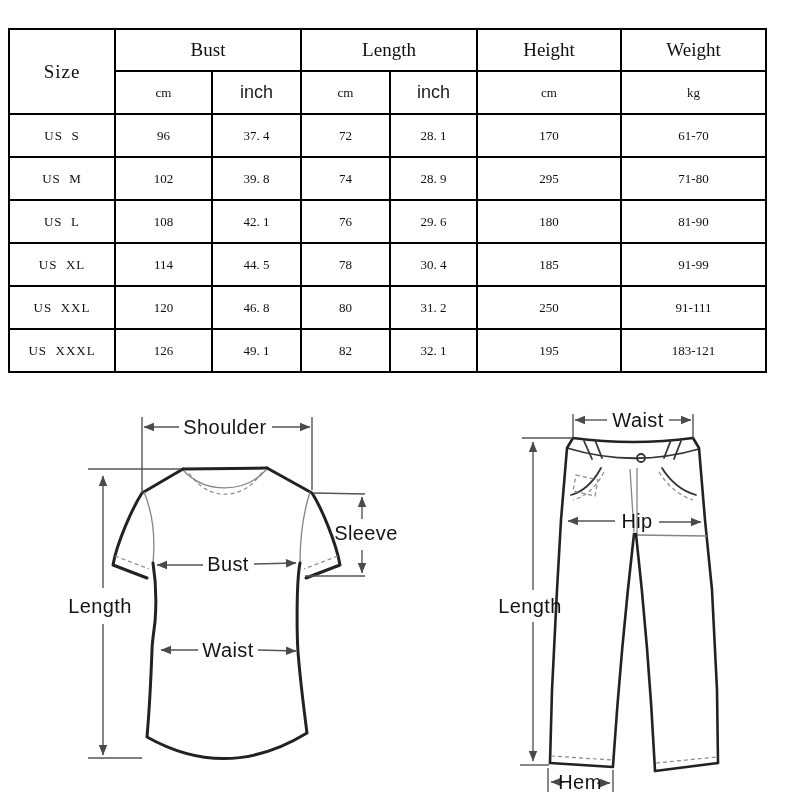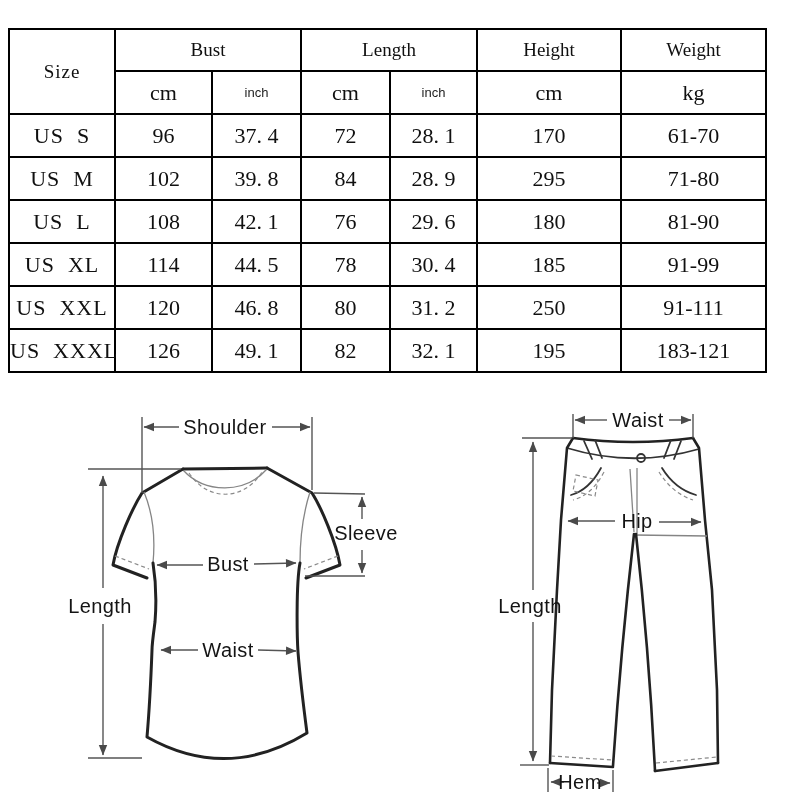--- a/index.html
+++ b/index.html
@@ -1,26 +1,26 @@
 <!DOCTYPE html>
 <html><head>
 <meta charset="utf-8">
 <style>
   html,body{margin:0;padding:0;background:#fff;}
   .canvas{position:relative;width:800px;height:800px;background:#ffffff;overflow:hidden;
           font-family:"Liberation Serif",serif;color:#111;}
   
   .size-table{position:absolute;left:8px;top:28px;border-collapse:collapse;table-layout:fixed;width:757px;}
   .size-table td{border:2px solid #000;text-align:center;vertical-align:middle;padding:0;
-                 font-family:"Liberation Serif",serif;font-size:22px;color:#101010;}
+                 font-family:"Liberation Serif",serif;font-size:13px;color:#101010;}
   .size-table tr.h1 td{height:40px;font-size:19px;}
   .size-table tr.h2 td{height:41px;}
   .size-table tr.dr td{height:41px;border-radius:12px;}
   .size-table td.size-cell{white-space:pre;letter-spacing:1px;}
-  .size-table td.inch{font-family:"Liberation Sans",sans-serif;font-size:13px;color:#1c1c1c;}
+  .size-table td.inch{font-family:"Liberation Sans",sans-serif;font-size:18px;color:#1c1c1c;}
   
   .diagram{position:absolute;}
   .lbl{font-family:"Liberation Sans",sans-serif;font-size:20px;letter-spacing:0.4px;fill:#141414;}
   .bold{fill:none;stroke:#222;stroke-width:3;stroke-linecap:round;stroke-linejoin:round;}
   .pbold{fill:none;stroke:#222;stroke-width:2.6;stroke-linecap:round;stroke-linejoin:round;}
   .mid{fill:none;stroke:#333;stroke-width:1.8;stroke-linecap:round;}
   .thin{fill:none;stroke:#858585;stroke-width:1.3;}
   .dash{fill:none;stroke:#8a8a8a;stroke-width:1.2;stroke-dasharray:4 3;}
   .dim{fill:none;stroke:#555;stroke-width:1.4;}
 </style>
@@ -61,21 +61,21 @@
         <td>37. 4</td>
         <td>72</td>
         <td>28. 1</td>
         <td>170</td>
         <td>61-70</td>
       </tr>
       <tr class="dr">
         <td class="size-cell">US  M</td>
         <td>102</td>
         <td>39. 8</td>
-        <td>84</td>
+        <td>74</td>
         <td>28. 9</td>
         <td>295</td>
         <td>71-80</td>
       </tr>
       <tr class="dr">
         <td class="size-cell">US  L</td>
         <td>108</td>
         <td>42. 1</td>
         <td>76</td>
         <td>29. 6</td>

